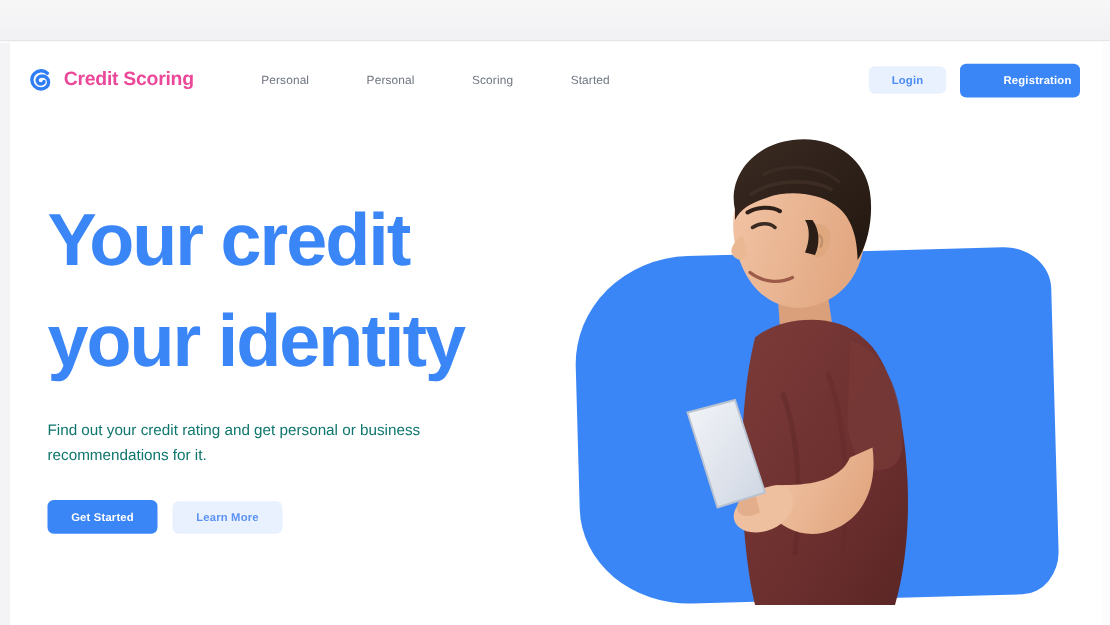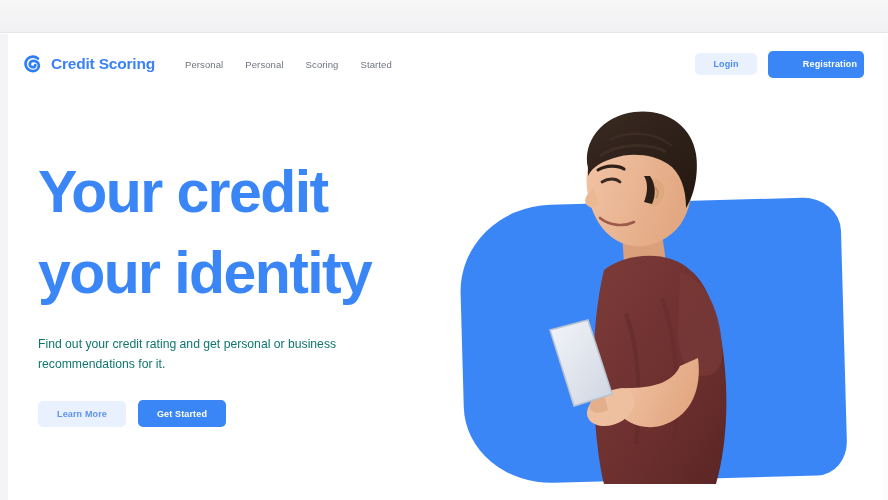--- a/index.html
+++ b/index.html
@@ -65,36 +65,37 @@
     margin-right: 30px;
   }
   .brand-mark {
     width: 21px; height: 21px;
     display: block;
     flex: none;
   }
   .brand-name {
     font-size: 15.5px;
     font-weight: bold;
-    color: #3b82f6;
+    color: #ec4899;
     letter-spacing: -0.2px;
     white-space: nowrap;
   }
 
   .nav-links {
     display: flex;
     align-items: center;
     gap: 22px;
   }
   .nav-link {
     font-size: 9.5px;
     color: #6e7480;
     letter-spacing: 0.1px;
     white-space: nowrap;
     cursor: pointer;
+    margin-left: 24px;
   }
 
   .nav-actions {
     margin-left: auto;
     display: flex;
     align-items: center;
     gap: 11px;
   }
   .btn {
     border: none;
@@ -217,22 +218,22 @@
     </div>
   </div>
 
   <div class="hero-left">
     <h1 class="headline">
       <span class="l1">Your credit</span>
       <span class="l2">your identity</span>
     </h1>
     <p class="subtext">Find out your credit rating and get personal or business recommendations for it.</p>
     <div class="cta-row">
+      <button class="btn btn-start">Get Started</button>
       <button class="btn btn-learn">Learn More</button>
-      <button class="btn btn-start">Get Started</button>
     </div>
   </div>
 
   <div class="hero-right">
     <div class="blob"></div>
 
     <div class="person">
       <svg width="270" height="400" viewBox="0 0 270 400">
         <defs>
           <linearGradient id="skin" x1="0" y1="0" x2="1" y2="0.4">

